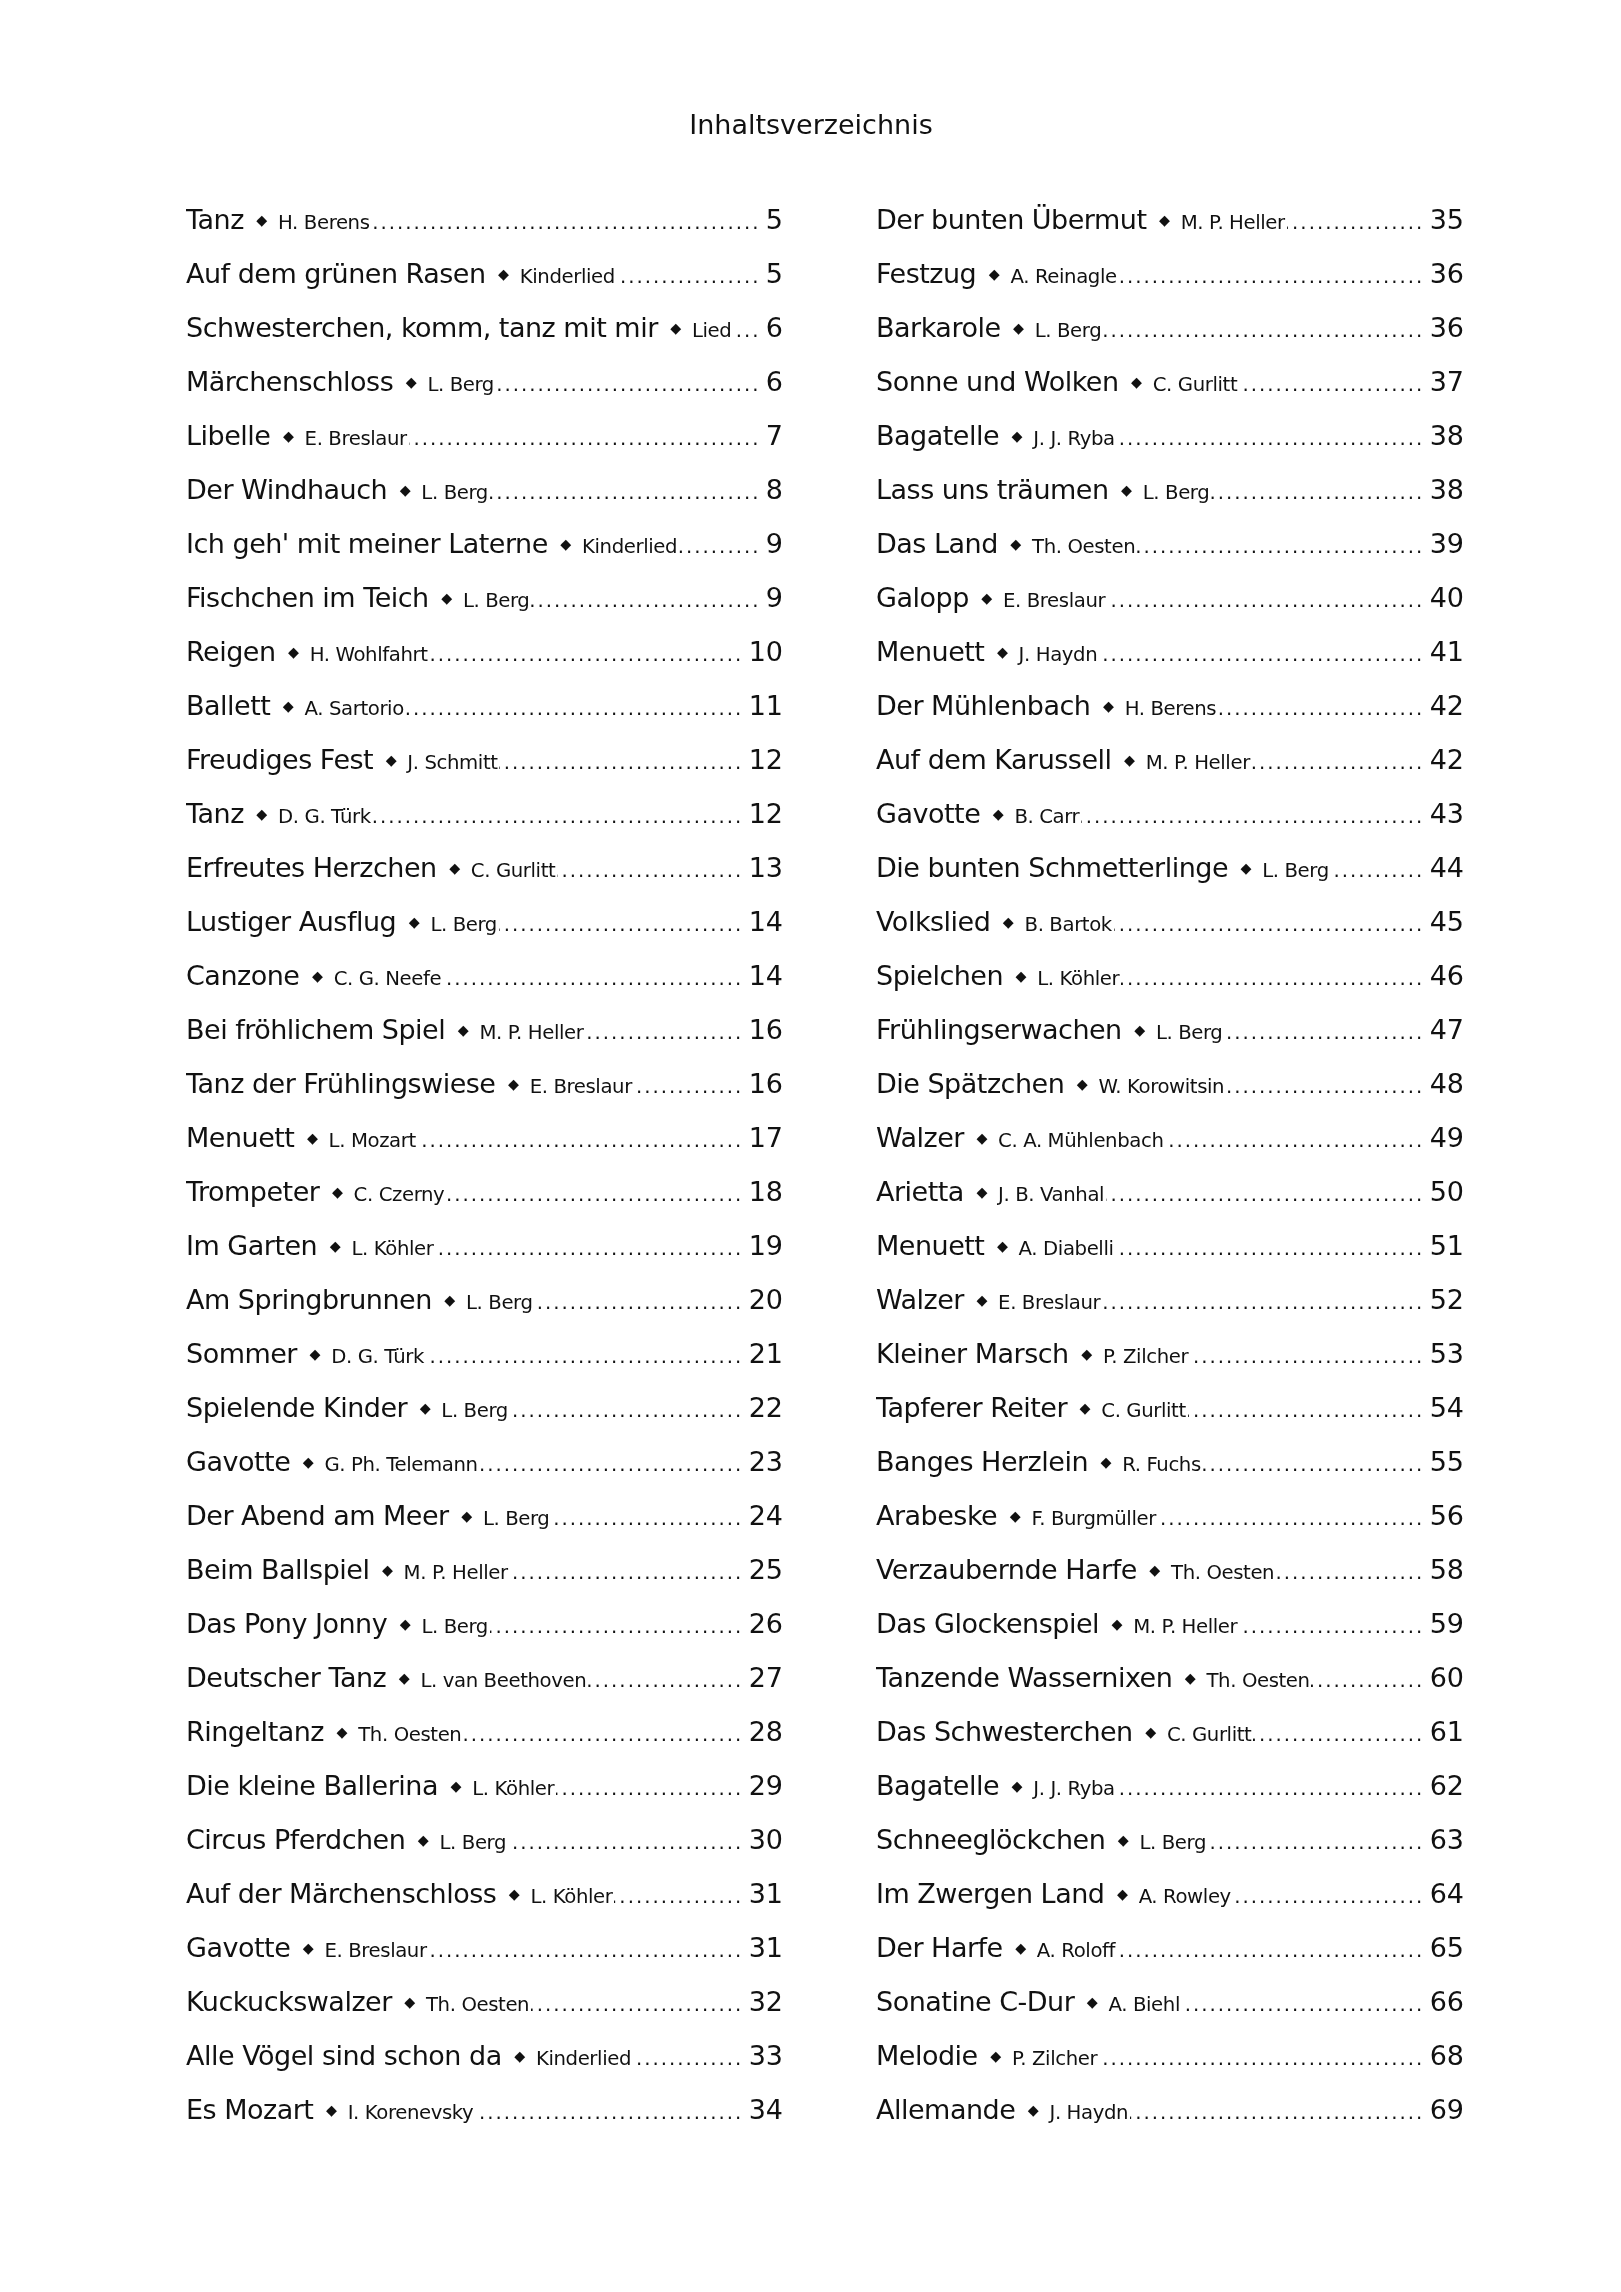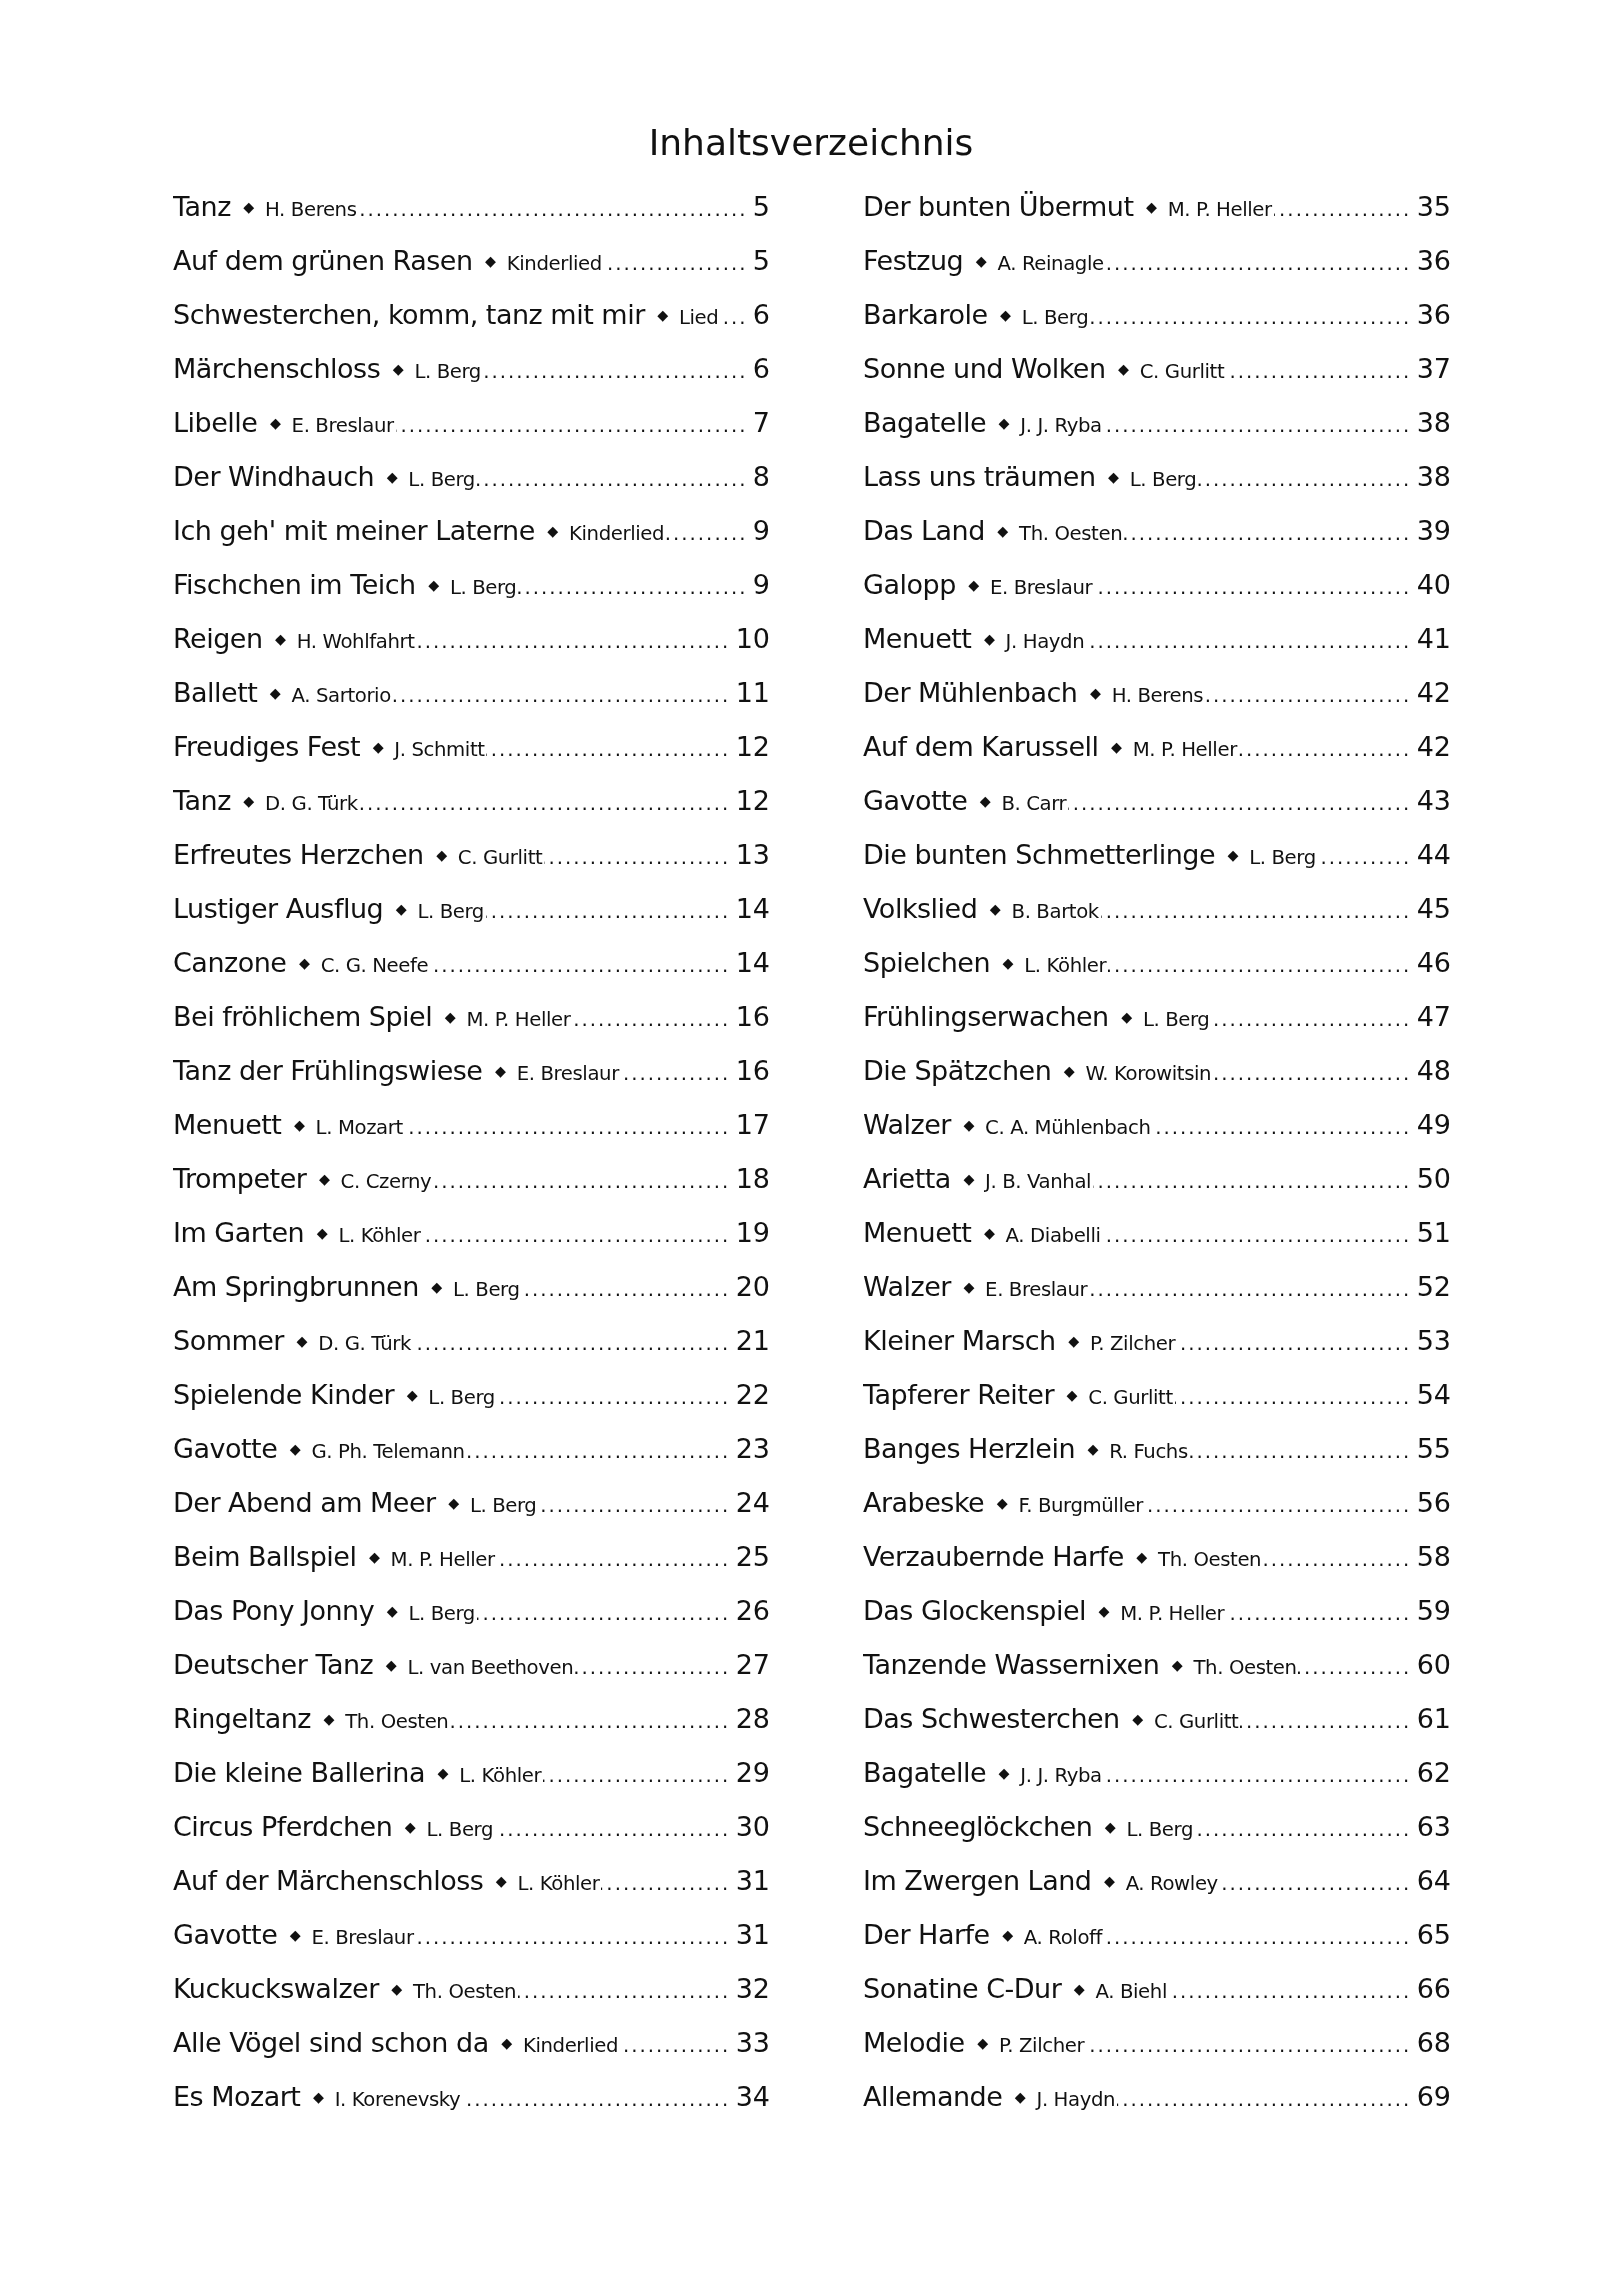--- a/index.html
+++ b/index.html
@@ -9,29 +9,29 @@
       position: relative;
       overflow: hidden;
       font-family: "DejaVu Sans", "Liberation Sans", sans-serif;
       color: #111111;
     }
     .page-title {
       position: absolute;
       left: 0; right: 0;
       top: 106px;
       text-align: center;
-      font-size: 36px;
+      font-size: 27px;
       font-weight: normal;
       letter-spacing: 0px;
-      margin: 16px;
+      margin: 3px;
     }
     .toc-column {
       position: absolute;
       top: 191px;
-      margin: 0; padding: 0;
+      margin: 13px; padding: 0;
       list-style: none;
     }
     .toc-column.left  { left: 173px; width: 597px; }
     .toc-column.right { left: 863px; width: 588px; }
     .toc-entry {
       display: flex;
       align-items: baseline;
       height: 54px;
       white-space: nowrap;
       overflow: hidden;

